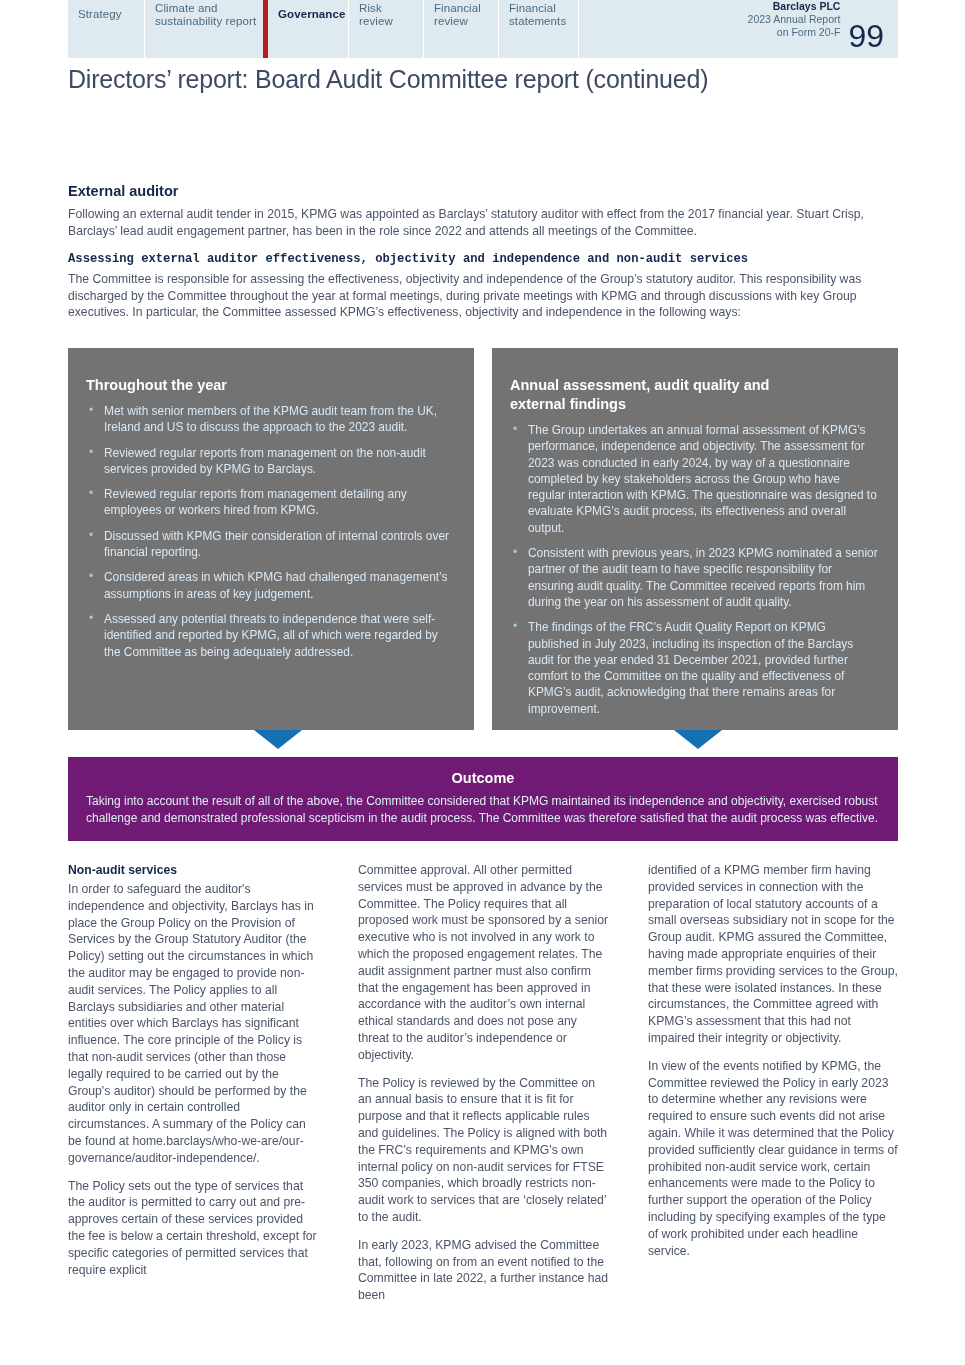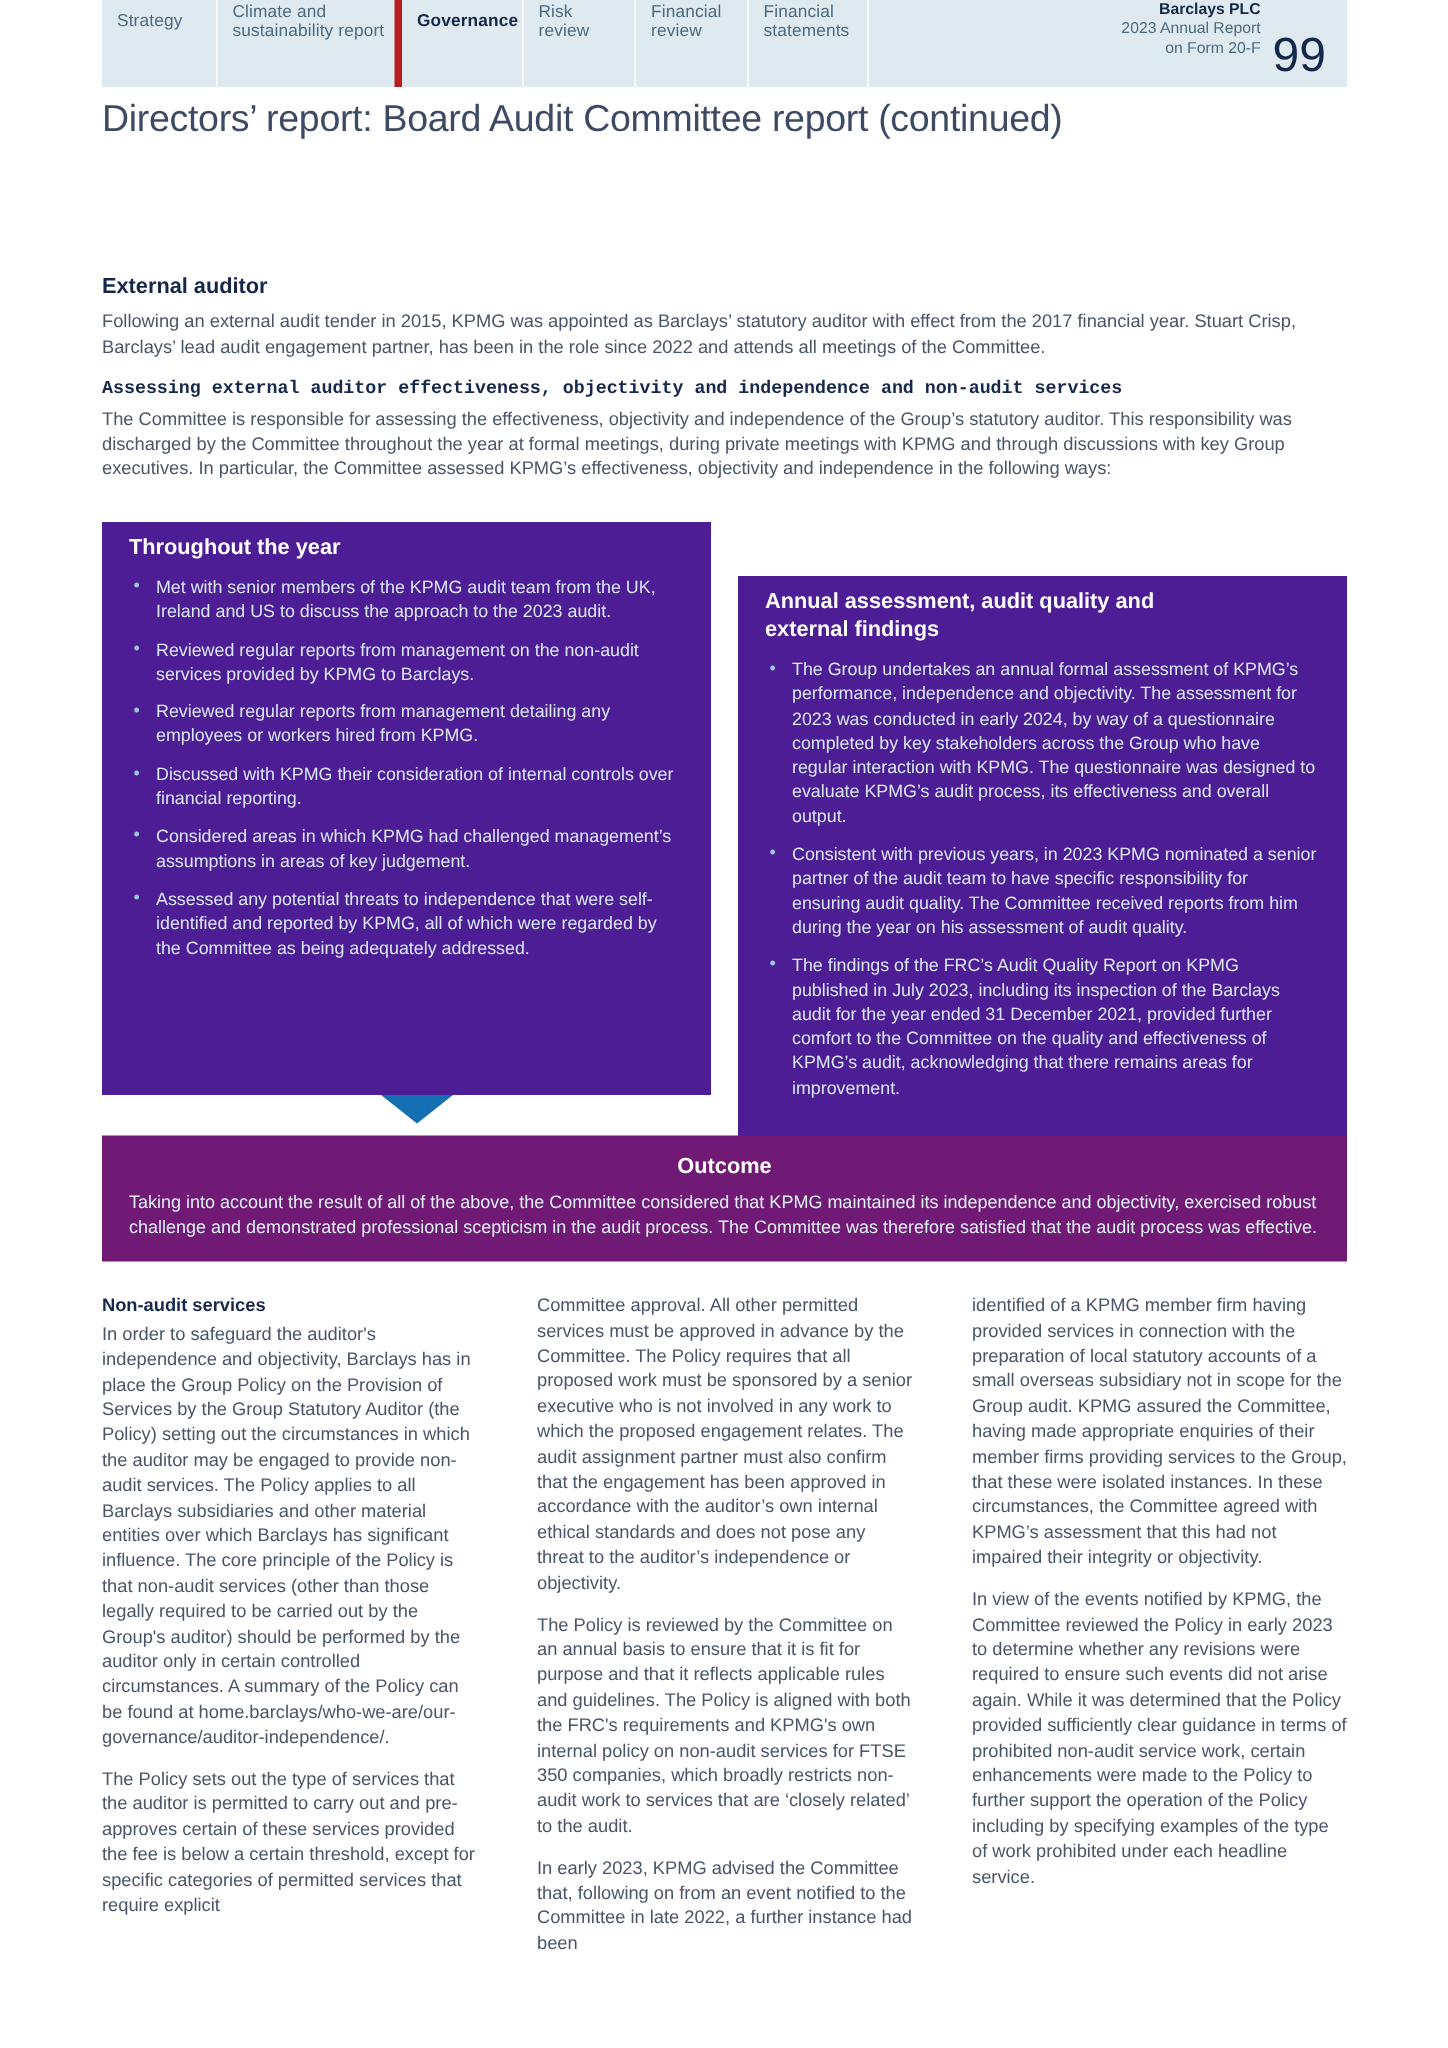--- a/index.html
+++ b/index.html
@@ -104,23 +104,23 @@
 
   
   .boxes {
     position: absolute;
     left: 68px; top: 348px; width: 830px;
     display: flex;
     gap: 18px;
   }
   .blue-box {
     position: relative;
-    background: #4c1d95;
+    background: #737373;
     color: #ffffff;
-    padding: 8px 18px 20px 18px;
+    padding: 28px 18px 20px 18px;
     width: 406px;
   }
   .blue-box .box-title {
     font-size: 14.5px;
     line-height: 19px;
     font-weight: bold;
     margin-bottom: 8px;
     color: #ffffff;
   }
   .blue-box ul { list-style: none; }
@@ -133,21 +133,21 @@
     color: #d9e8f4;
   }
   .blue-box li:before {
     content: "•";
     position: absolute;
     left: 3px; top: -1px;
     color: #9ec6e4;
     font-size: 12px;
   }
   .box-left  { height: 382px; }
-  .box-right { height: 382px; margin-top: 36px; }
+  .box-right { height: 382px; }
 
   
   .notch {
     position: absolute;
     bottom: -19px;
     width: 0; height: 0;
     border-left: 24px solid transparent;
     border-right: 24px solid transparent;
     border-top: 19px solid #1470b3;
   }

